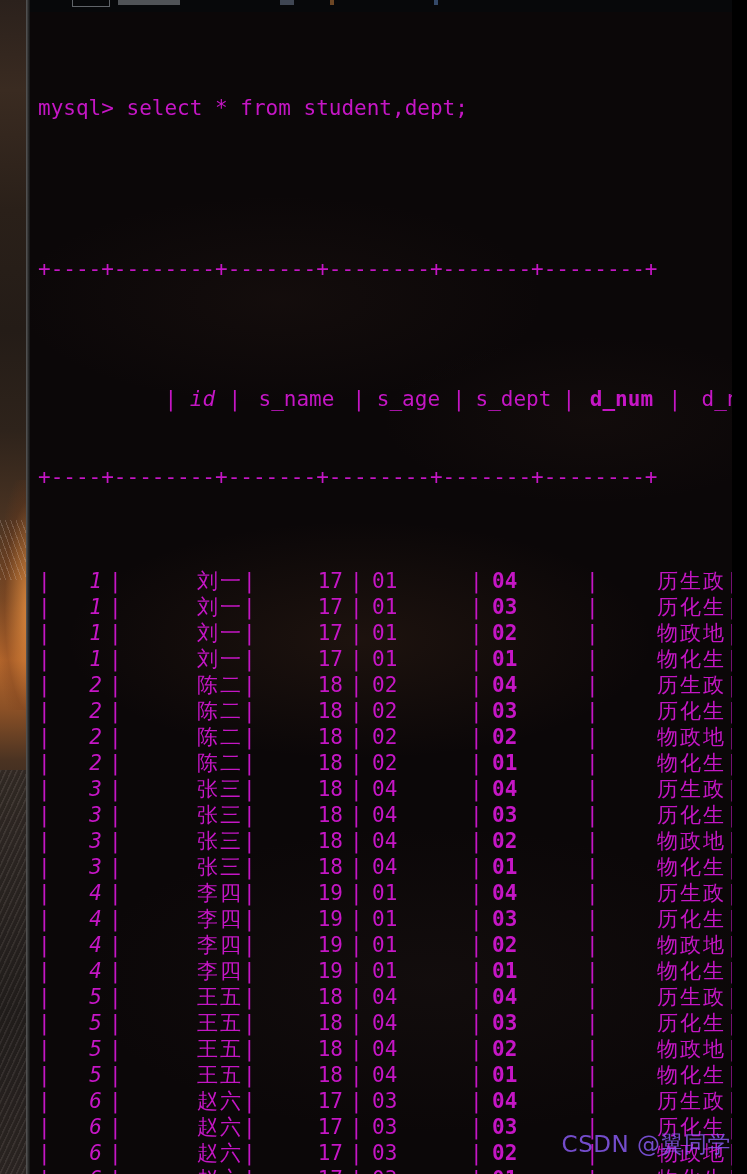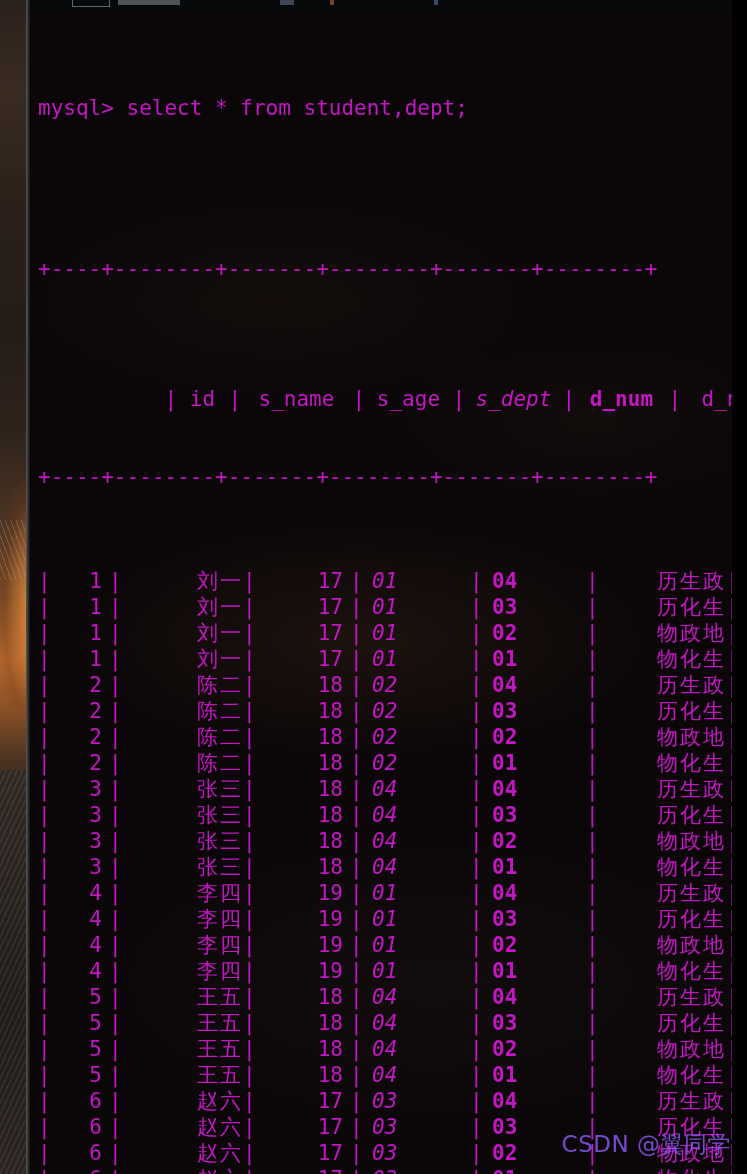--- a/index.html
+++ b/index.html
@@ -159,24 +159,24 @@
   }
   .trow {
     height: 26px;
     line-height: 26px;
     white-space: pre;
     color: #c516c5;
   }
   .cell { display: inline-block; }
   .bar  { display: inline-block; width: 12px; text-align: center; }
 
-  .c-id     { width: 52px;  text-align: right; padding-right: 7px; }
+  .c-id     { width: 52px;  text-align: right; padding-right: 7px; font-style: italic; }
   .c-name   { width: 112px; text-align: right;  padding-left: 10px; }
   .c-age    { width: 88px;  text-align: right; padding-right: 7px; }
-  .c-dept   { width: 98px;  text-align: left;  padding-left: 10px; font-style: italic; }
+  .c-dept   { width: 98px;  text-align: left;  padding-left: 10px; }
   .c-dnum   { width: 94px;  text-align: left;  padding-left: 10px; font-weight: bold; }
   .c-dname  { width: 118px; text-align: right;  padding-left: 10px; }
 
   .hdr .c-id,
   .hdr .c-name,
   .hdr .c-age,
   .hdr .c-dept,
   .hdr .c-dnum,
   .hdr .c-dname { text-align: center; padding-left: 0; padding-right: 0; }
 

